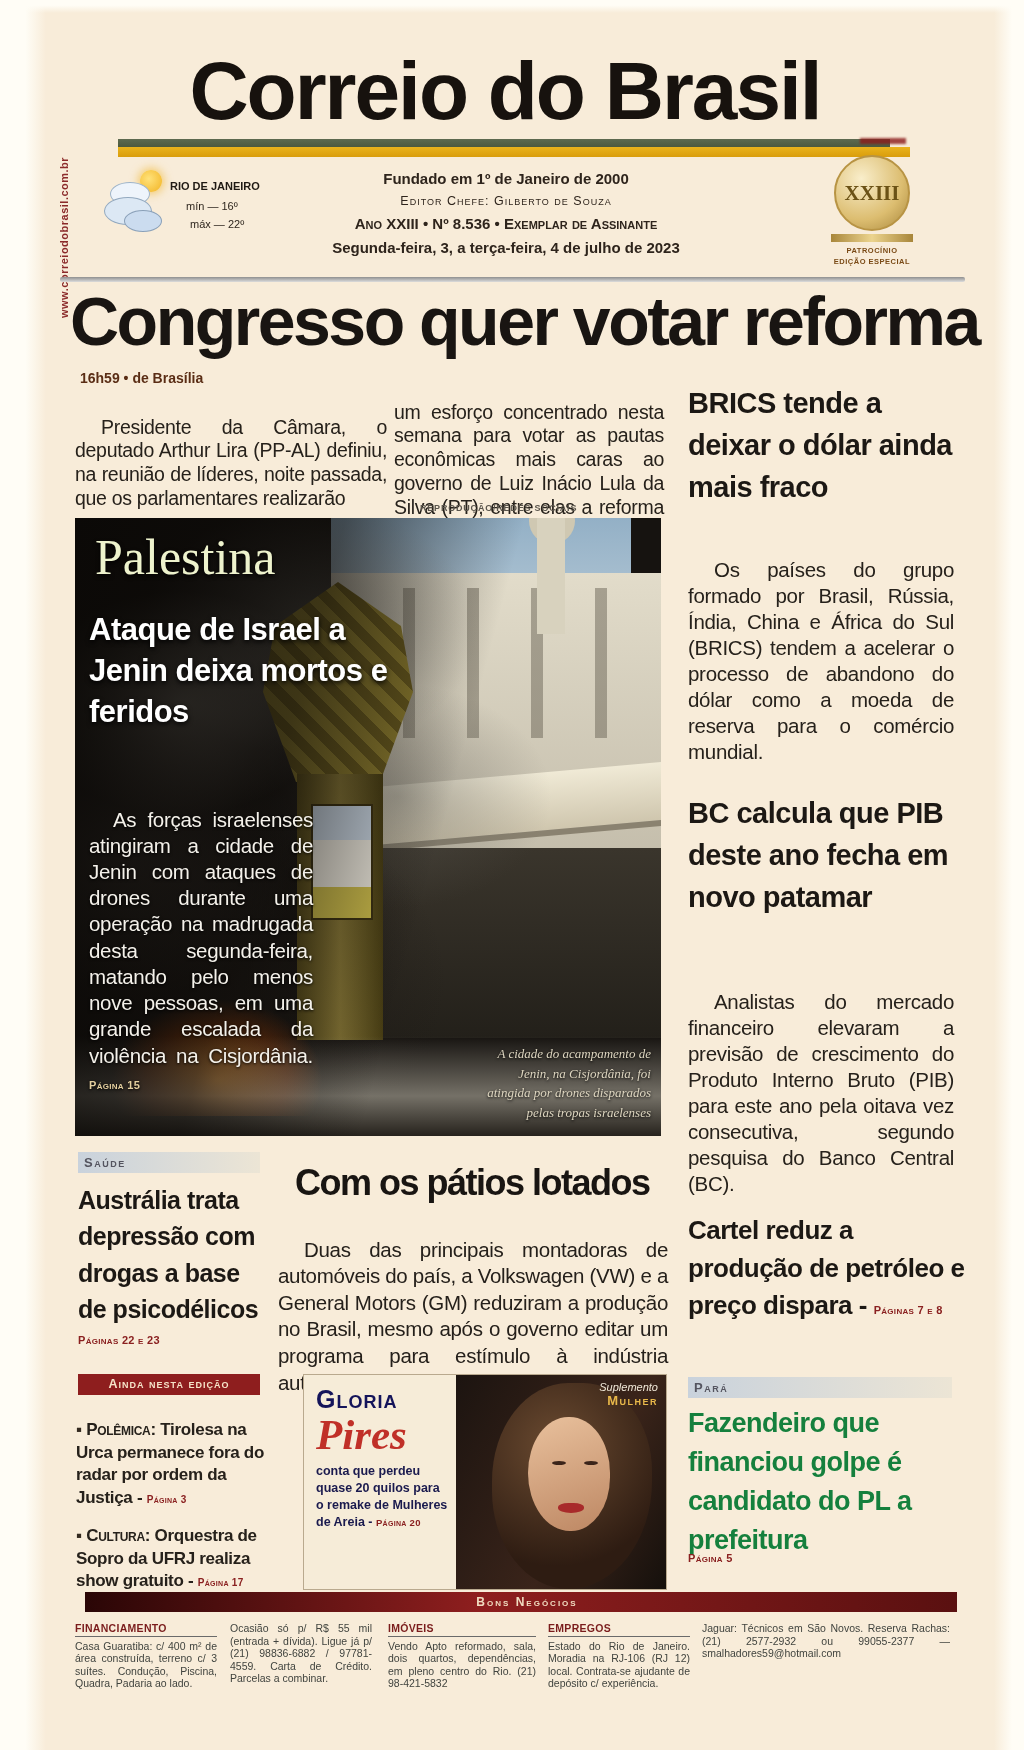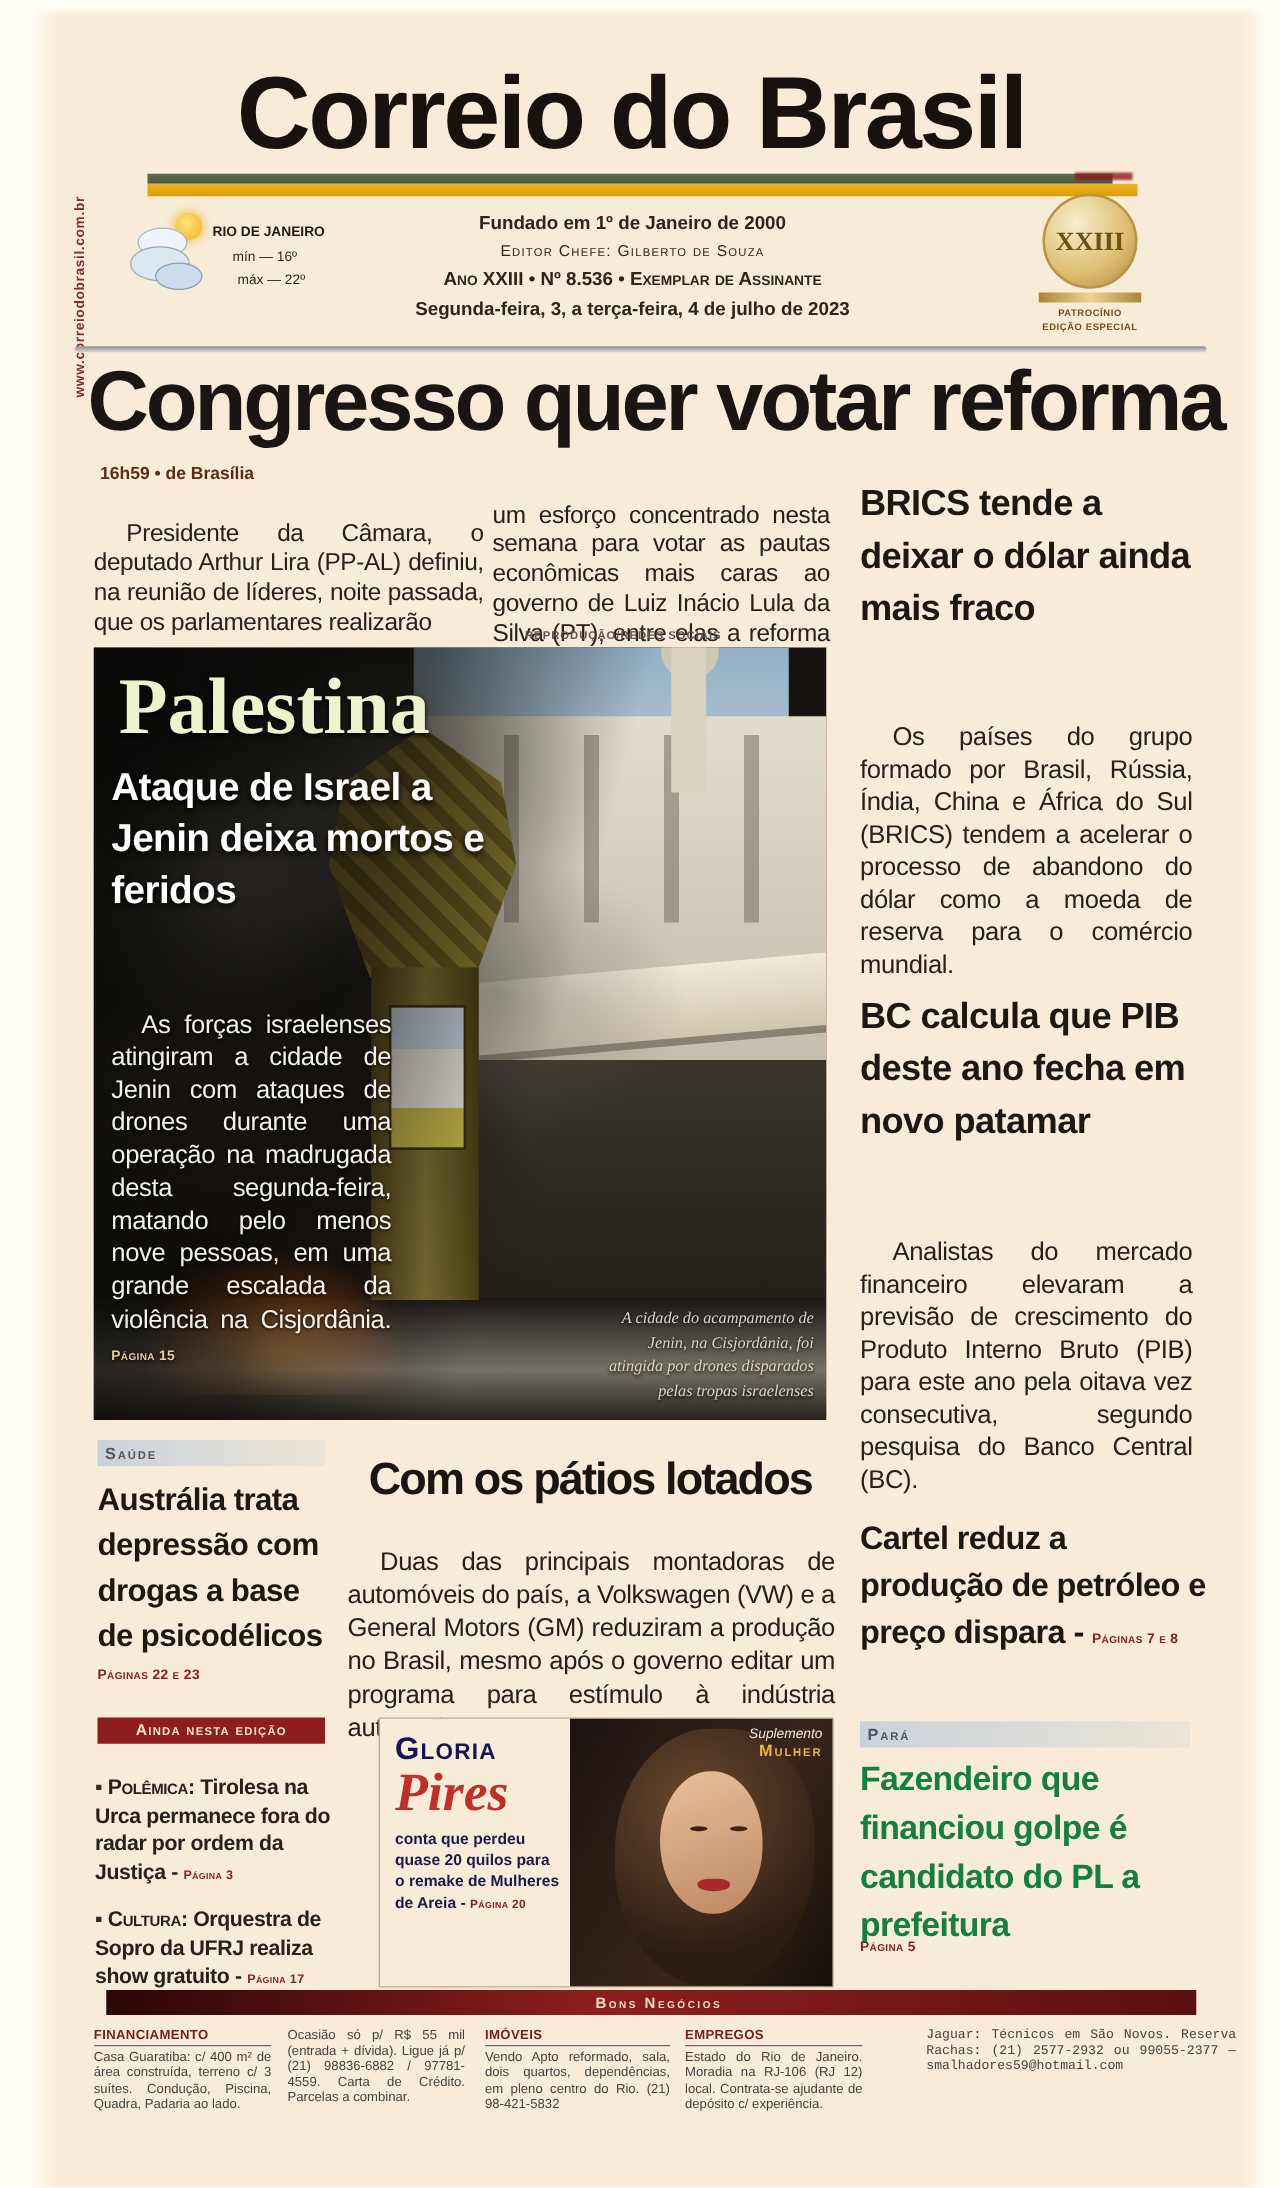--- a/index.html
+++ b/index.html
@@ -55,21 +55,21 @@
   .news-body{font-size:19.5px;line-height:1.22;text-align:justify;letter-spacing:-.3px;color:#26211b;}
   .indent{text-indent:26px;}
   .lead-col1{left:75px;top:396px;width:312px;}
   .lead-col2{left:394px;top:381px;width:270px;}
   .pref{font-size:11px;font-weight:bold;color:#8a2020;font-variant:small-caps;letter-spacing:.3px;white-space:nowrap;}
 
   
   .rail-h{font-size:29px;font-weight:bold;line-height:1.45;letter-spacing:-.5px;color:#1c1814;}
   .rail-b{font-size:20.5px;line-height:1.27;text-align:justify;letter-spacing:-.3px;color:#26211b;}
   .brics-h{left:688px;top:382px;width:272px;}
-  .brics-b{left:688px;top:556px;width:266px;}
+  .brics-b{left:688px;top:536px;width:266px;}
   .bc-h{left:688px;top:792px;width:272px;}
   .bc-b{left:688px;top:968px;width:266px;}
   .cartel-h{left:688px;top:1212px;width:278px;font-size:26px;}
   .cartel-h .pref{font-size:11px;}
   .sec-label{height:21px;background:linear-gradient(90deg,#c9d2dc,#ece5d5);
       font-size:13px;font-weight:bold;font-variant:small-caps;letter-spacing:1.5px;color:#54545f;
       line-height:21px;padding-left:6px;}
   .para-label{left:688px;top:1377px;width:258px;}
   .para-h{left:688px;top:1404px;width:272px;font-size:27px;font-weight:bold;line-height:1.45;letter-spacing:-.5px;color:#15803d;}
   .para-p{left:688px;top:1552px;}
@@ -98,22 +98,22 @@
       clip-path:polygon(50% 0,92% 22%,100% 55%,78% 100%,22% 100%,0 55%,8% 22%);}
   .ph-shaft{position:absolute;left:222px;top:256px;width:86px;height:266px;
       background:linear-gradient(90deg,#574b1b,#857536,#463c13);}
   .ph-poster{position:absolute;left:236px;top:286px;width:58px;height:112px;border:2px solid #3a3012;
       background:linear-gradient(180deg,#c6d2de 0 30%,#e9e5da 30% 72%,#c8b84a 72%);}
   .ph-fire{position:absolute;left:30px;bottom:20px;width:280px;height:180px;
       background:radial-gradient(50% 60% at 40% 80%,rgba(242,142,30,.9),rgba(200,80,10,.45) 50%,transparent 75%);}
   .ph-ground{position:absolute;left:0;bottom:0;width:100%;height:100px;
       background:linear-gradient(180deg,rgba(20,18,14,0),rgba(195,190,175,.55) 60%,rgba(40,36,30,.9));}
   .ph-dark{position:absolute;inset:0;background:linear-gradient(105deg,rgba(10,8,6,.9) 0%,rgba(10,8,6,.6) 36%,rgba(10,8,6,0) 60%);}
-  .ph-kicker{position:absolute;left:20px;top:10px;font-family:"Liberation Serif",serif;font-weight:bold;
-      font-size:64px;color:#eef3cd;text-shadow:0 2px 4px #000;}
+  .ph-kicker{position:absolute;left:20px;top:10px;font-family:"Liberation Serif",serif;font-weight:normal;
+      font-size:50px;color:#eef3cd;text-shadow:0 2px 4px #000;}
   .ph-h{position:absolute;left:14px;top:92px;width:300px;font-size:31px;font-weight:bold;line-height:1.32;
       color:#ffffff;letter-spacing:-.5px;text-shadow:0 2px 5px #000;}
   .ph-b{position:absolute;left:14px;top:268px;width:224px;font-size:20.5px;line-height:1.28;text-align:justify;
       color:#f4f1ea;letter-spacing:-.3px;text-shadow:0 1px 3px #000;text-indent:24px;}
   .ph-b .pref{color:#e4cf9e;}
   .ph-cap{position:absolute;right:10px;bottom:14px;width:168px;font-family:"Liberation Serif",serif;
       font-style:italic;font-size:13px;line-height:1.5;color:#ded6c0;text-align:right;text-shadow:0 1px 3px #000;}
 
   
   .saude-label{left:78px;top:1152px;width:176px;}
@@ -155,21 +155,21 @@
   
   .biz-bar{left:85px;top:1592px;width:860px;height:20px;
       background:linear-gradient(90deg,#2a0606,#8e1e1e 45%,#5a1010);
       color:#f0dcc0;font-size:12px;font-weight:bold;font-variant:small-caps;letter-spacing:2px;
       text-align:center;line-height:20px;padding-left:12px;}
   .cl-col{top:1622px;height:126px;overflow:hidden;font-size:10.5px;line-height:1.2;color:#41443f;text-align:justify;}
   .cl-h{font-weight:bold;color:#7a1c1c;text-transform:uppercase;letter-spacing:.3px;
       border-bottom:1px solid #6a6a6a;margin-bottom:3px;padding-bottom:1px;}
   .cl-h:empty{display:none;border:none;margin:0;padding:0;}
   .cl-1{left:75px;width:142px;} .cl-2{left:230px;width:142px;} .cl-3{left:388px;width:148px;}
-  .cl-4{left:548px;width:142px;} .cl-5{left:741px;width:248px;font-family:Liberation Mono, monospace;}
+  .cl-4{left:548px;width:142px;} .cl-5{left:702px;width:248px;}
 </style>
 </head>
 <body>
 
 <div class="page">
 
   <div class="abs edge-left"></div>
   <div class="abs edge-top"></div>
   <div class="abs edge-right"></div>
 

